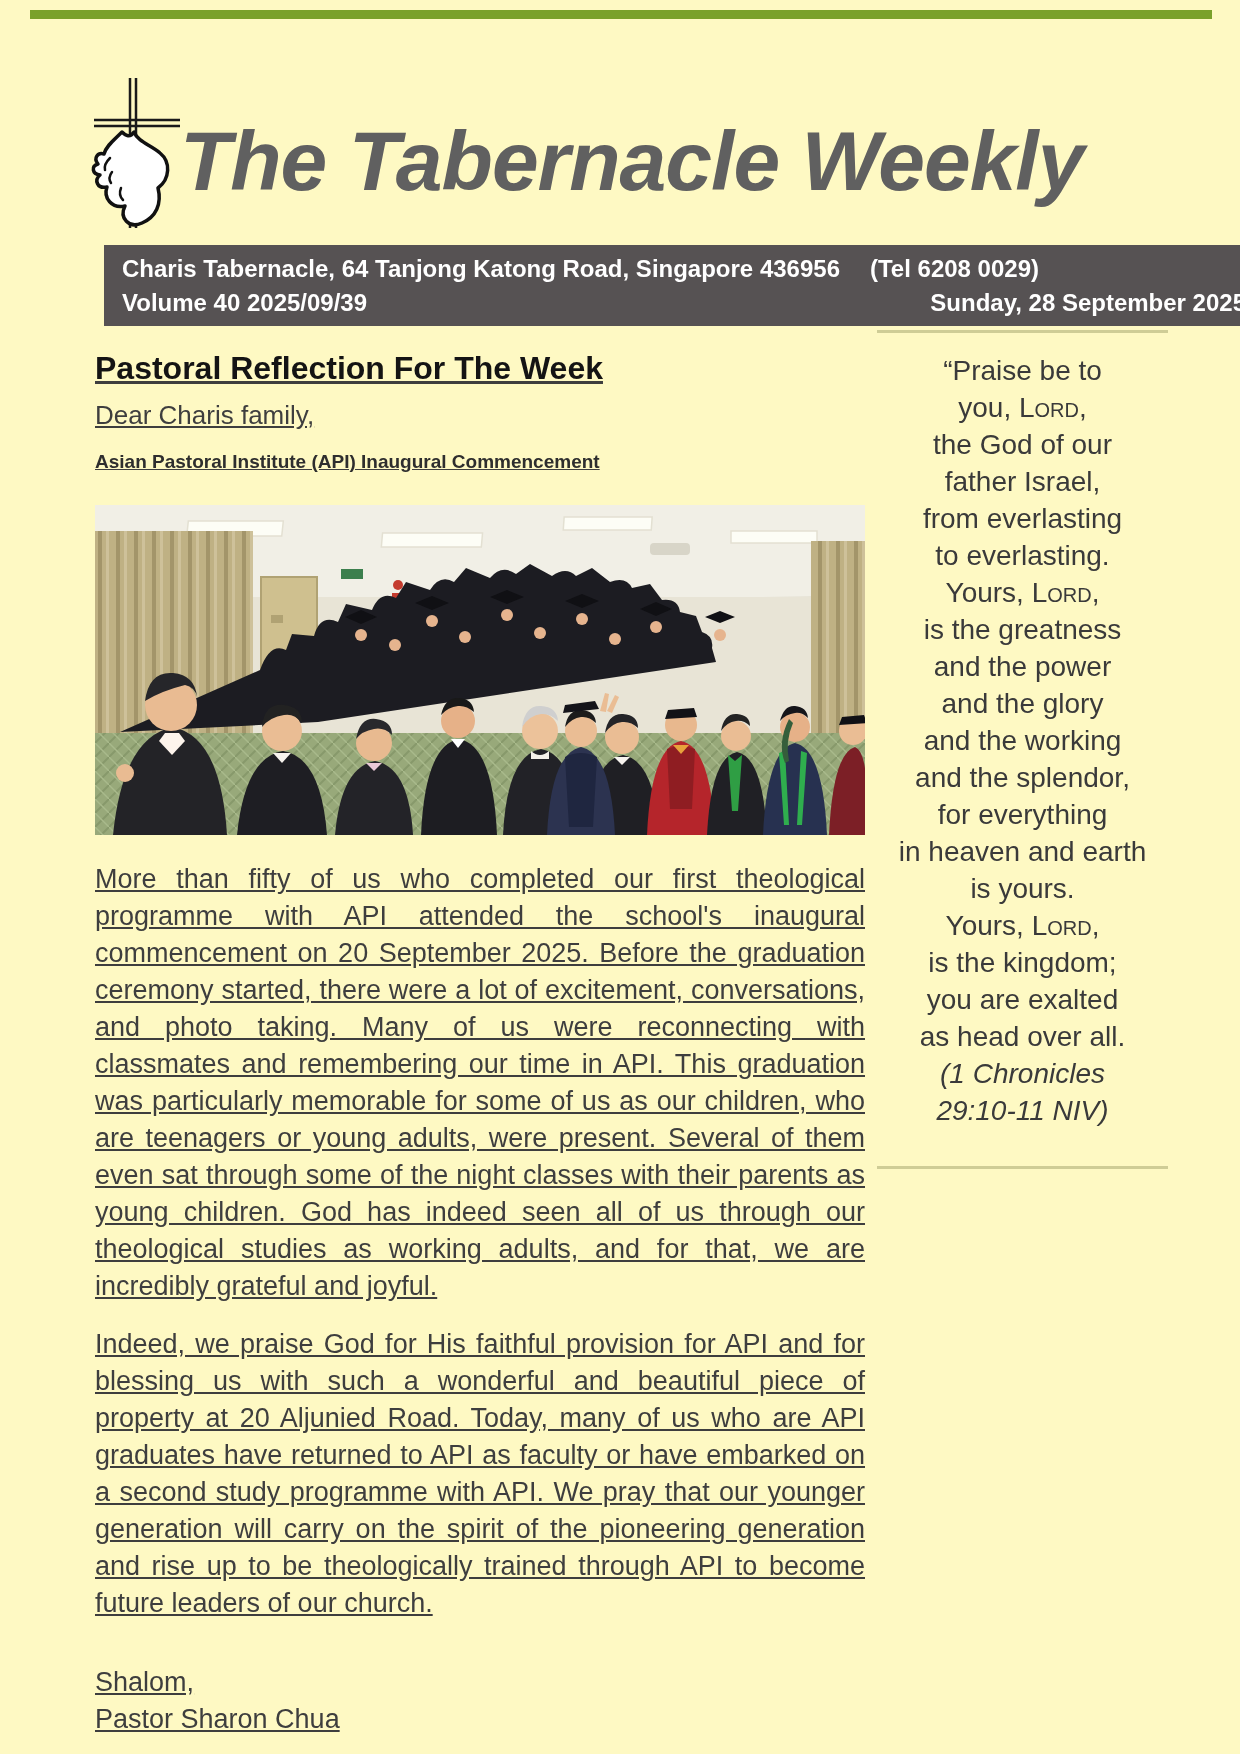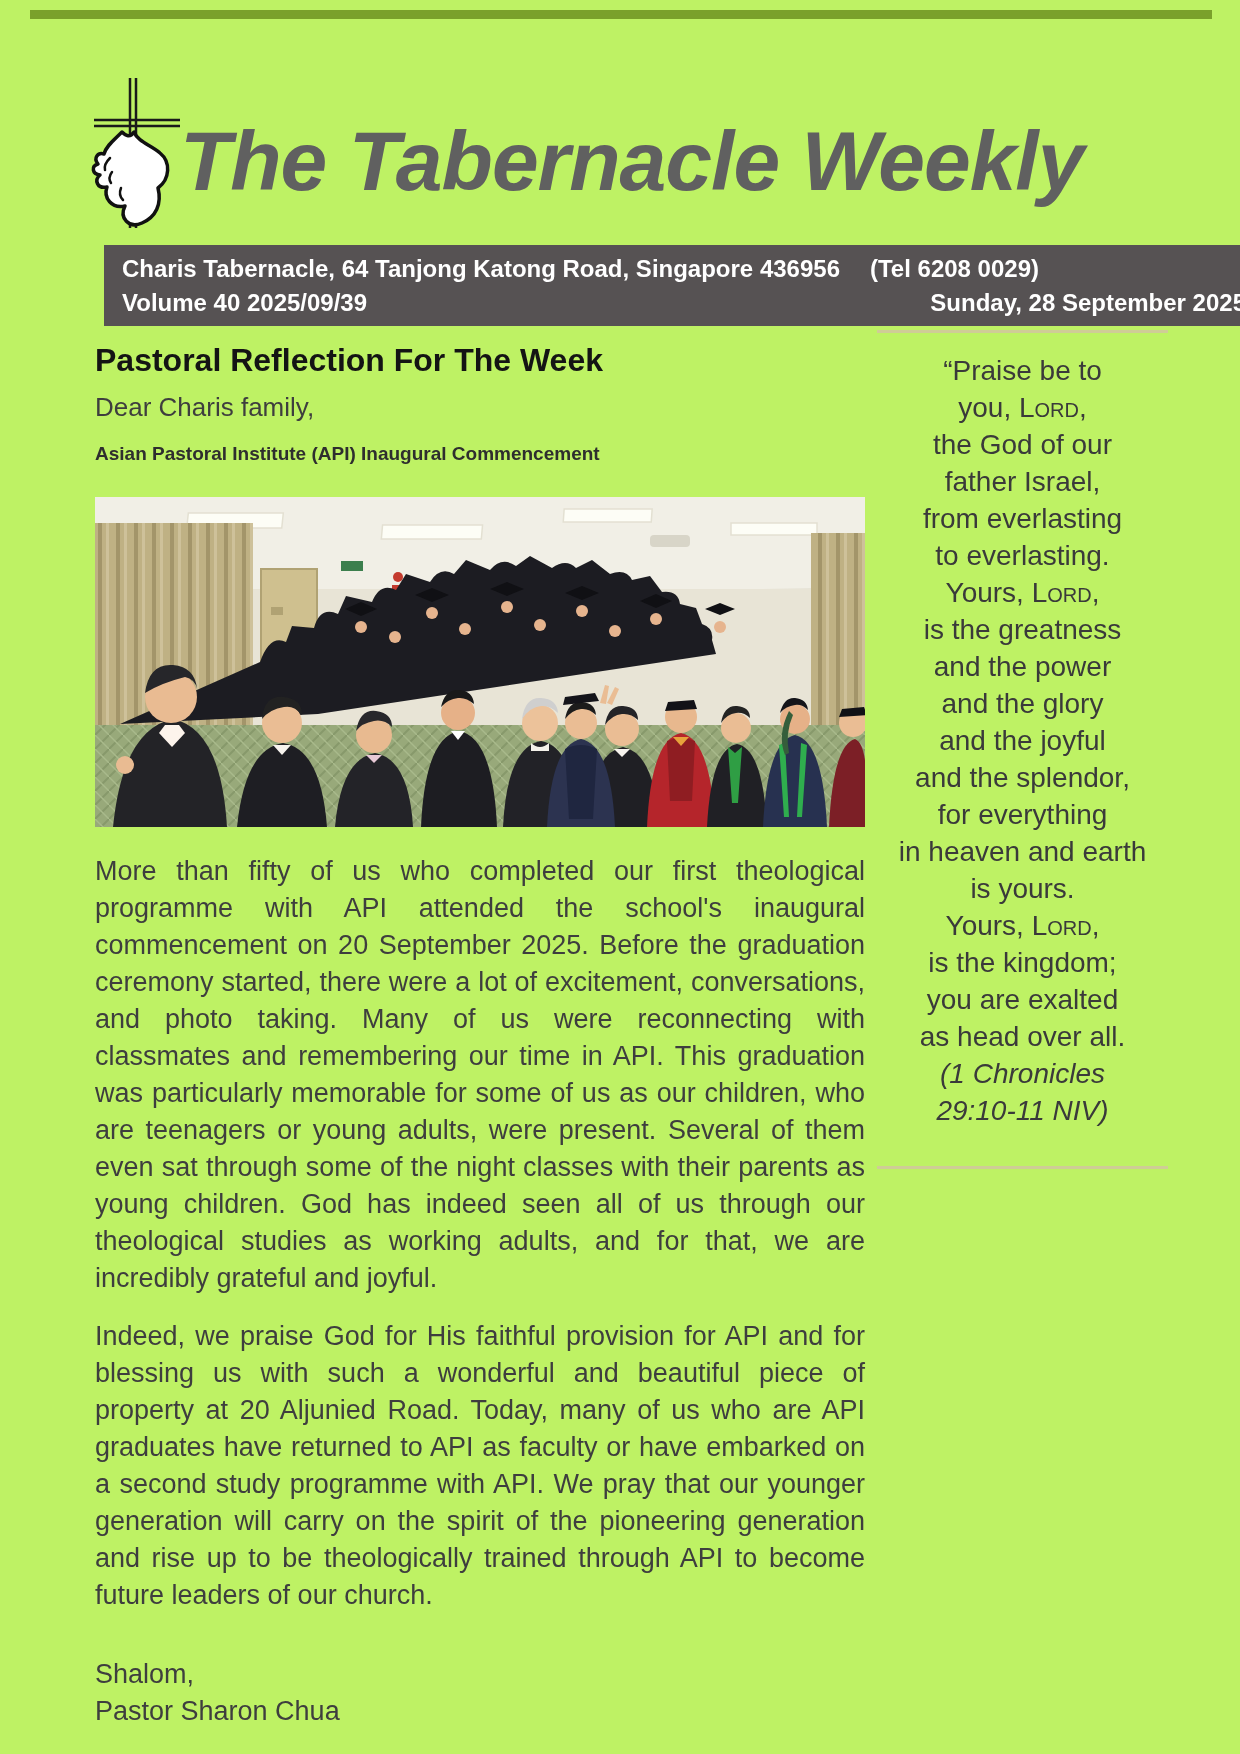--- a/index.html
+++ b/index.html
@@ -1,38 +1,38 @@
 <!DOCTYPE html>
 <html><head>
 <meta charset="utf-8">
 <style>
   html,body{margin:0;padding:0;background:#ffffff;}
   #page{
-    position:relative;width:1240px;height:1754px;background:#bef264;overflow:hidden;
+    position:relative;width:1240px;height:1754px;background:#fef9c3;overflow:hidden;
     font-family:"Liberation Sans","DejaVu Sans",sans-serif;color:#3e3e3e;
   }
   
   .top-bar{position:absolute;left:30px;top:10px;width:1182px;height:9px;}
   
   .logo{position:absolute;left:88px;top:76px;width:150px;height:162px;}
   .masthead-title{
     position:absolute;left:180px;top:106px;width:1010px;height:110px;
     font-size:84px;font-weight:bold;font-style:italic;color:#606060;
     white-space:nowrap;letter-spacing:-1px;line-height:110px;
   }
   
   .info-bar{
     position:absolute;left:104px;top:245px;width:1156px;height:81px;
     color:#ffffff;font-weight:bold;font-size:24px;
   }
   .info-row1{position:absolute;left:18px;top:10px;right:18px;display:flex;gap:30px;white-space:nowrap;}
   .info-row2{position:absolute;left:18px;bottom:9px;right:14px;display:flex;justify-content:space-between;white-space:nowrap;}
   .rule{position:absolute;height:3px;}
   
-  .article{position:absolute;left:95px;top:340px;width:770px;}
+  .article{position:absolute;left:95px;top:348px;width:770px;text-decoration:underline;}
   .article h1{margin:0;font-size:32px;line-height:40px;font-weight:bold;color:#141414;}
   .greeting{margin-top:10px;font-size:26px;line-height:34px;color:#3e3e3e;}
   .subheading{margin-top:13px;font-size:19px;line-height:34px;font-weight:bold;color:#2e2e2e;}
   .photo{position:relative;margin-top:26px;width:770px;height:330px;overflow:hidden;background:#e8e4d7;}
   .photo svg{display:block;}
   .body-para{margin:0;margin-top:26px;font-size:27px;line-height:37px;text-align:justify;color:#3e3e3e;}
   .body-para + .body-para{margin-top:21px;}
   .signoff{margin-top:42px;font-size:27px;line-height:37px;color:#3e3e3e;}
   
   .quote{
@@ -254,21 +254,21 @@
         <div class="quote-line">“Praise be to</div>
         <div class="quote-line">you, <span class="sc">Lord</span>,</div>
         <div class="quote-line">the God of our</div>
         <div class="quote-line">father Israel,</div>
         <div class="quote-line">from everlasting</div>
         <div class="quote-line">to everlasting.</div>
         <div class="quote-line">Yours, <span class="sc">Lord</span>,</div>
         <div class="quote-line">is the greatness</div>
         <div class="quote-line">and the power</div>
         <div class="quote-line">and the glory</div>
-        <div class="quote-line">and the joyful</div>
+        <div class="quote-line">and the working</div>
         <div class="quote-line">and the splendor,</div>
         <div class="quote-line">for everything</div>
         <div class="quote-line">in heaven and earth</div>
         <div class="quote-line">is yours.</div>
         <div class="quote-line">Yours, <span class="sc">Lord</span>,</div>
         <div class="quote-line">is the kingdom;</div>
         <div class="quote-line">you are exalted</div>
         <div class="quote-line">as head over all.</div>
       </div>
     <div id="quote-ref">

